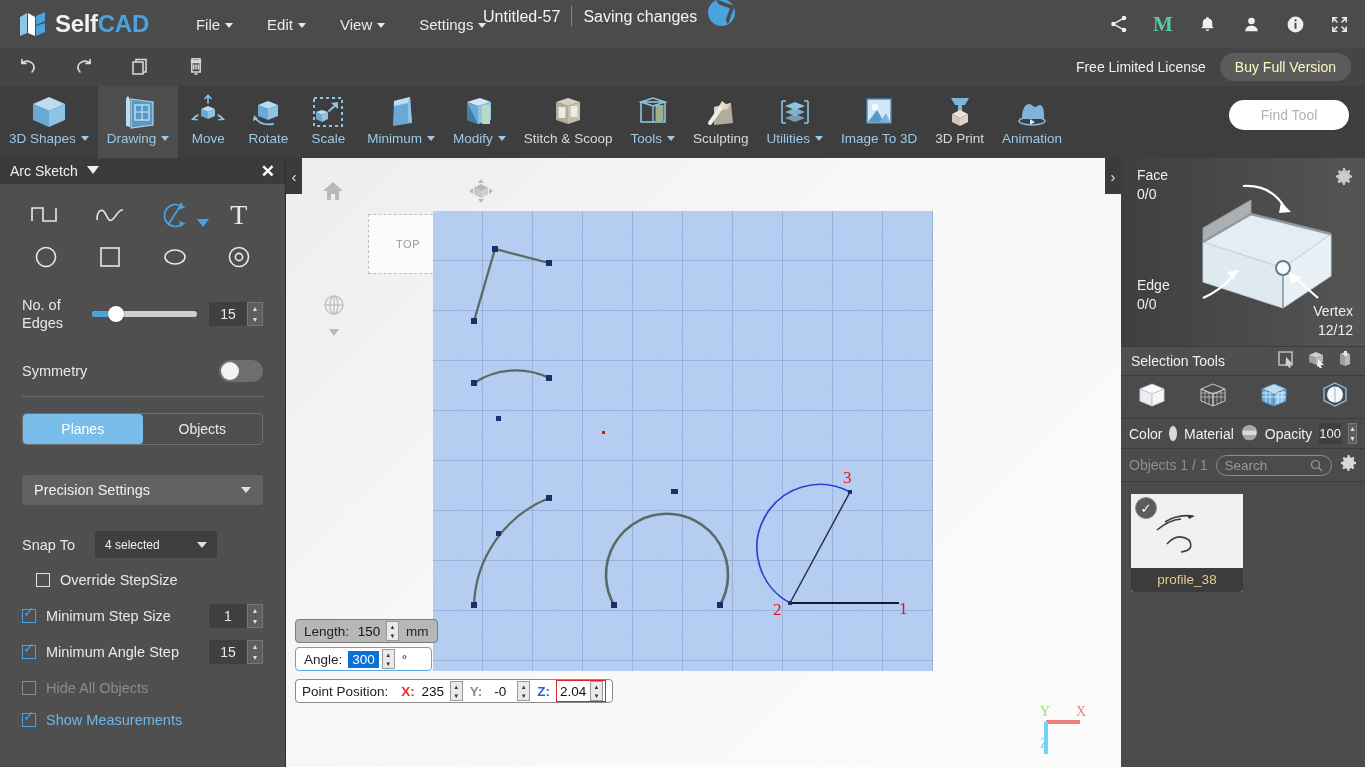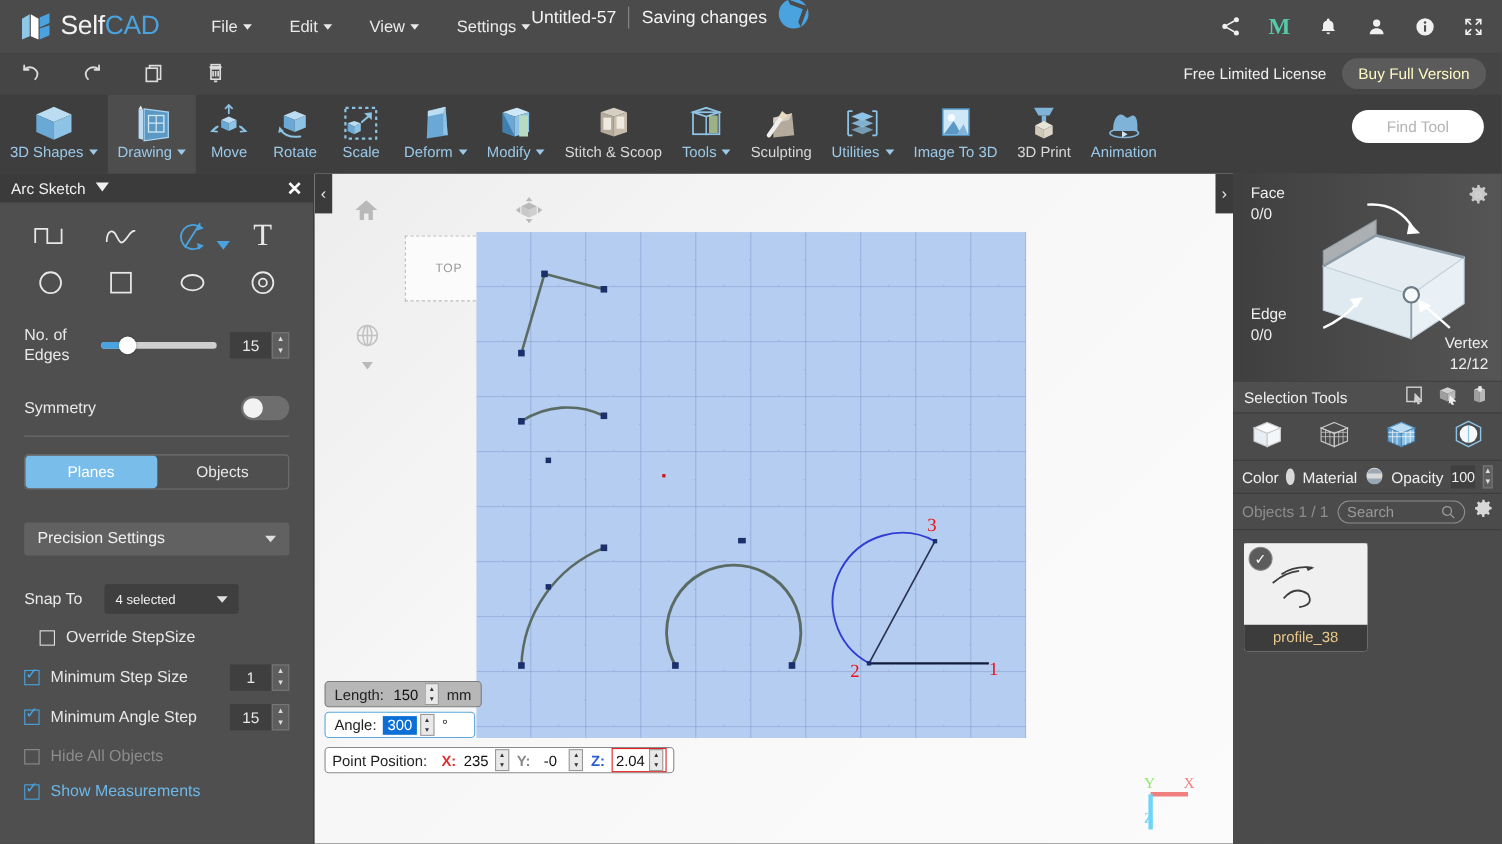--- a/index.html
+++ b/index.html
@@ -11,21 +11,21 @@
   }
   .app { position:relative; width:1365px; height:767px; }
 
   
   .topbar {
     position:absolute; left:0; top:0; width:1365px; height:48px;
     background:#4b4b4b; display:flex; align-items:center;
   }
   .logo-wrap { display:flex; align-items:center; margin-left:18px; gap:7px; }
   .logo-mark { width:30px; height:30px; position:relative; }
-  .logo-text { font-size:24px; font-weight:normal; letter-spacing:-.3px; }
+  .logo-text { font-size:24px; font-weight:bold; letter-spacing:-.3px; }
   .logo-text .self { color:#f2f2f2; }
   .logo-text .cad { color:#4aa3df; }
   .menu { display:flex; align-items:center; margin-left:30px; gap:0px; }
   .menu-item {
     font-size:15px; color:#eaeaea; padding:8px 17px; cursor:pointer;
     white-space:nowrap;
   }
   .caret { display:inline-block; border-left:4px solid transparent; border-right:4px solid transparent;
            border-top:5px solid #eaeaea; margin-left:5px; vertical-align:2px; }
   .doc-title-wrap { position:absolute; left:483px; top:2px; display:flex; align-items:flex-end; gap:11px; }
@@ -352,21 +352,21 @@
     </div>
 
     <div class="rb">
       <div class="ic">
         <svg width="42" height="38" viewBox="0 0 42 38">
           <polygon points="14,8 30,4 32,30 13,33" fill="#6aa9d6"></polygon>
           <polygon points="14,8 30,4 28,10 14,13" fill="#bcdcf2"></polygon>
           <polygon points="28,10 30,4 32,30 28,29" fill="#8dc3e5"></polygon>
         </svg>
       </div>
-      <div class="lb"><span>Deform</span><i class="caret" style="border-top-color:#9cc9e8"></i></div>
+      <div class="lb"><span>Minimum</span><i class="caret" style="border-top-color:#9cc9e8"></i></div>
     </div>
 
     <div class="rb">
       <div class="ic">
         <svg width="42" height="38" viewBox="0 0 42 38">
           <polygon points="9,9 22,5 33,9 20,13" fill="#cfe8f8"></polygon>
           <polygon points="9,9 20,13 20,31 9,27" fill="#6aa9d6"></polygon>
           <polygon points="20,13 33,9 33,27 20,31" fill="#8dc3e5"></polygon>
           <polygon points="9,9 20,31 9,27" fill="#3f7fae"></polygon>
           <rect x="24" y="12" width="8" height="19" fill="#c6e2a6"></rect>

